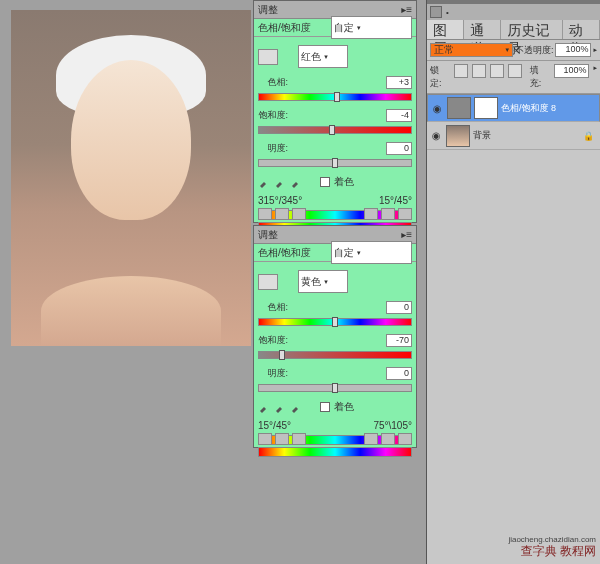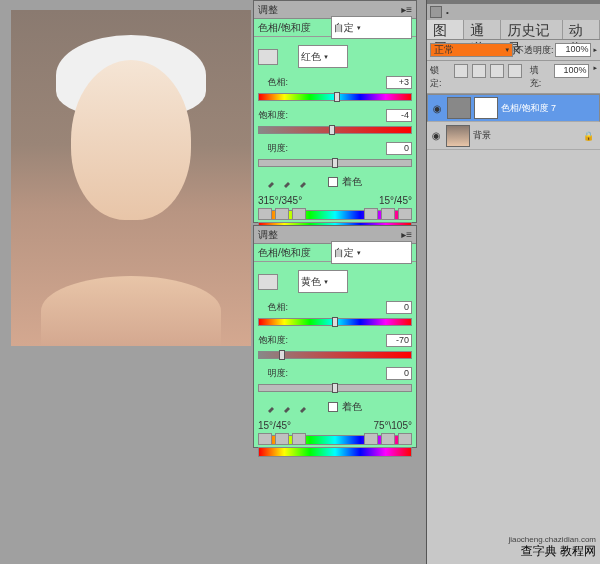--- a/index.html
+++ b/index.html
@@ -18,21 +18,21 @@
 .preset-row { height: 18px; border-bottom: 1px solid #999; }
 .sel { background: #fff; border: 1px solid #888; height: 23px; font-size: 9px; padding: 0 2px; display: flex; align-items: center; }
 .sel-arrow { width: 10px; text-align: center; font-size: 7px; }
 .slider-row { margin-top: 4px; }
 .slider-label { width: 30px; text-align: right; font-size: 9px; }
 .slider-track { flex: 1; height: 8px; background: #bbb; position: relative; border: 1px solid #888; }
 .slider-hue { background: linear-gradient(90deg, #f00, #ff0, #0f0, #0ff, #00f, #f0f, #f00); }
 .slider-sat { background: linear-gradient(90deg, #888, #f00); }
 .slider-thumb { position: absolute; top: -2px; width: 6px; height: 10px; background: #ddd; border: 1px solid #555; transform: translateX(-50%); }
 .slider-val { width: 26px; height: 13px; background: #fff; border: 1px solid #888; text-align: right; padding: 0 2px; font-size: 9px; line-height: 11px; }
-.eyedrop-row { margin-top: 6px; display: flex; align-items: center; gap: 4px; padding: 0 12px; }
+.eyedrop-row { margin-top: 6px; display: flex; align-items: center; gap: 4px; padding: 0 4px; }
 .eyedrop { width: 12px; height: 12px; }
 .colorize-cb { width: 10px; height: 10px; border: 1px solid #666; background: #fff; }
 .range-row { padding: 2px 4px; display: flex; justify-content: space-between; font-size: 8px; margin-top: 4px; }
 .spectrum { margin: 2px 4px; height: 10px; background: linear-gradient(90deg, #f00, #ff0, #0f0, #0ff, #00f, #f0f, #f00); border: 1px solid #888; position: relative; }
 .spectrum2 { margin: 0 4px 2px; height: 10px; background: linear-gradient(90deg, #f00, #ff0, #0f0, #0ff, #00f, #f0f, #f00); border: 1px solid #888; }
 .panel-footer { position: absolute; bottom: 2px; left: 4px; right: 4px; display: flex; gap: 3px; }
 .fbtn { width: 14px; height: 12px; background: #c0c0c0; border: 1px solid #888; }
 .right-panel { position: absolute; right: 0; top: 0; width: 174px; height: 564px; background: #c8c8c8; border-left: 1px solid #555; }
 .tabs { height: 20px; background: #b8b8b8; display: flex; border-bottom: 1px solid #888; }
 .tab { padding: 2px 6px; font-size: 14px; border-right: 1px solid #999; background: #c8c8c8; }
@@ -46,21 +46,21 @@
 .layer.sel { background: #6199e8; color: #fff; }
 .layer.sel span { color: #fff; }
 .eye { width: 14px; height: 14px; display: flex; align-items: center; justify-content: center; font-size: 10px; }
 .thumb { width: 24px; height: 22px; background: #fff; border: 1px solid #666; }
 .thumb.img { background: linear-gradient(180deg, #8a7a70, #e8c5a8); }
 .thumb.adj { background: #888; display: flex; align-items: center; justify-content: center; }
 .thumb.mask { background: #fff; }
 .layer-name { font-size: 9px; flex: 1; }
 .header-icon { width: 12px; height: 12px; background: #999; border: 1px solid #666; }
 .adj-icon { width: 20px; height: 16px; background: #ddd; border: 1px solid #888; }
-.watermark { position: absolute; right: 4px; bottom: 4px; color: #000000; font-size: 12px; }
+.watermark { position: absolute; right: 4px; bottom: 4px; color: #7f1d1d; font-size: 12px; }
 .watermark-sub { position: absolute; right: 4px; bottom: 20px; color: #444; font-size: 8px; }
 </style>
 </head>
 <body>
 
 <div class="canvas-area">
   <div class="photo">
     <div class="hair"></div>
     <div class="face"></div>
     <div class="shoulders"></div>
@@ -256,21 +256,21 @@
     <div class="lock-btn"></div>
     <div style="flex:1"></div>
     <span style="font-size:9px">填充:</span>
     <div class="opacity-input">100%</div>
     <span style="font-size:7px">▸</span>
   </div>
   <div class="layer sel">
     <div class="eye">◉</div>
     <div class="thumb adj"></div>
     <div class="thumb mask"></div>
-    <span class="layer-name">色相/饱和度 7</span>
+    <span class="layer-name">色相/饱和度 8</span>
   </div>
   <div class="layer">
     <div class="eye">◉</div>
     <div class="thumb img"></div>
     <span class="layer-name">背景</span>
     <span style="font-size:9px;margin-right:3px">🔒</span>
   </div>
 </div>
 
 <div class="watermark-sub">jiaocheng.chazidian.com</div>

